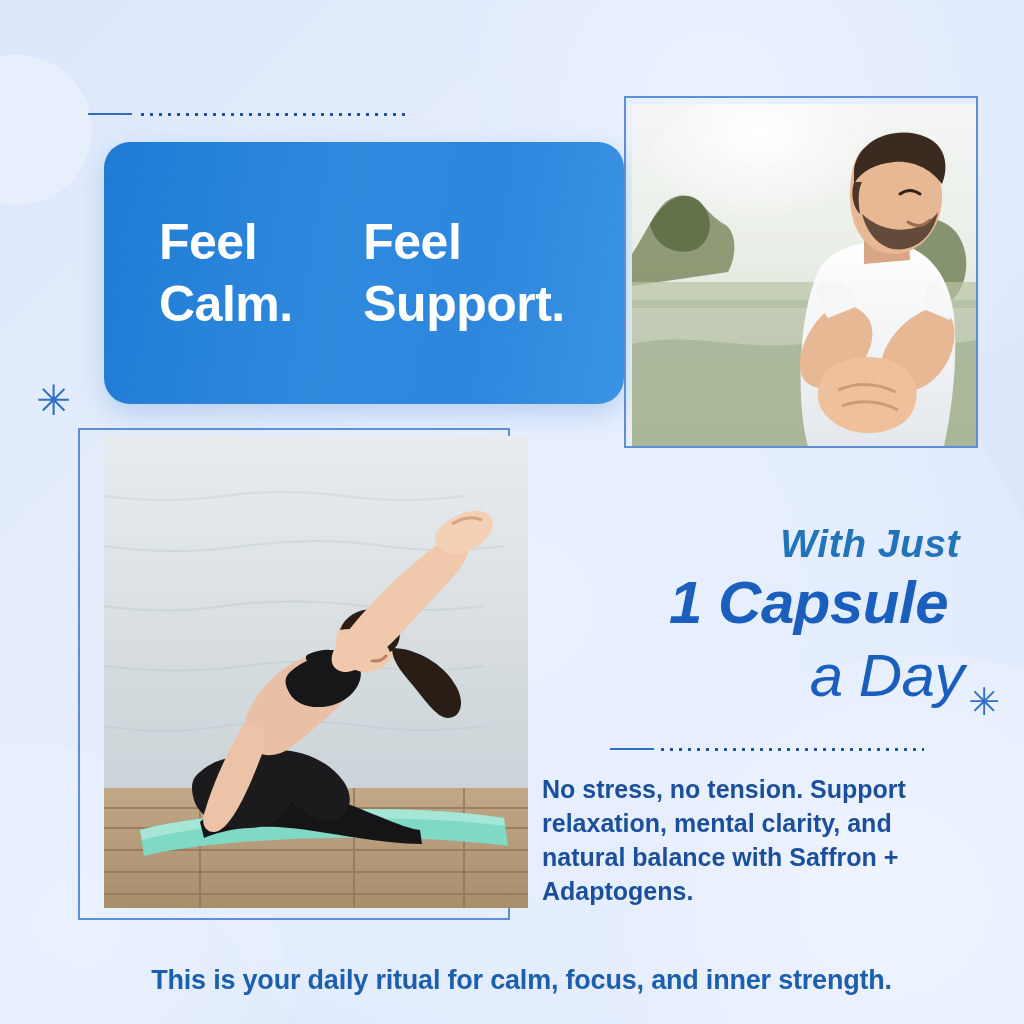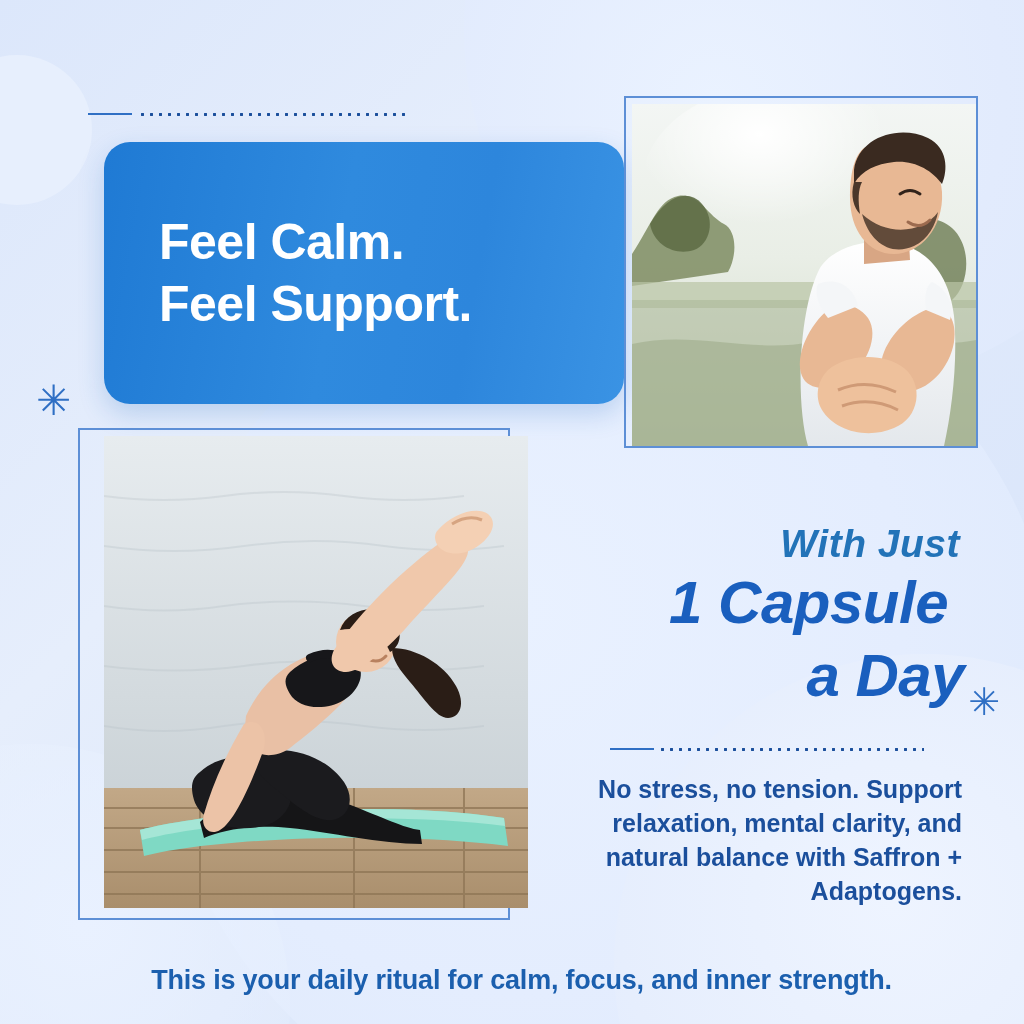--- a/index.html
+++ b/index.html
@@ -85,24 +85,25 @@
 
   
   #headline-card {
     position: absolute;
     left: 104px; top: 142px;
     width: 520px; height: 262px;
     border-radius: 26px;
     background: linear-gradient(100deg, #1f7ad4 0%, #2f8ade 45%, #2d86dc 70%, #3a93e4 100%);
     box-shadow: 0 10px 26px rgba(31,106,190,0.22);
     display: flex;
-    flex-direction: column;
+    flex-direction: row;
     justify-content: center;
     padding-left: 55px;
     box-sizing: border-box;
+    align-items: center;
   }
   #headline-card .hl-line {
     color: #ffffff;
     font-size: 50px;
     font-weight: bold;
     letter-spacing: -0.5px;
     line-height: 1.25;
   }
 
   
@@ -154,30 +155,30 @@
     font-weight: bold;
     color: #1a5fbe;
     text-align: right;
     letter-spacing: -0.5px;
   }
   #aday-line {
     position: absolute;
     right: 60px; top: 641px;
     font-size: 60px;
     font-style: italic;
-    font-weight: bold;
+    font-weight: normal;
     color: #1a5fbe;
     text-align: right;
     letter-spacing: -0.5px;
   }
   #body-copy {
     position: absolute;
     right: 62px; top: 772px;
     width: 420px;
-    text-align: right;
+    text-align: left;
     color: #1b4f9c;
     font-size: 25px;
     font-weight: bold;
     line-height: 1.36;
   }
 
   
   #footer-text {
     position: absolute;
     left: 0; right: 0;

